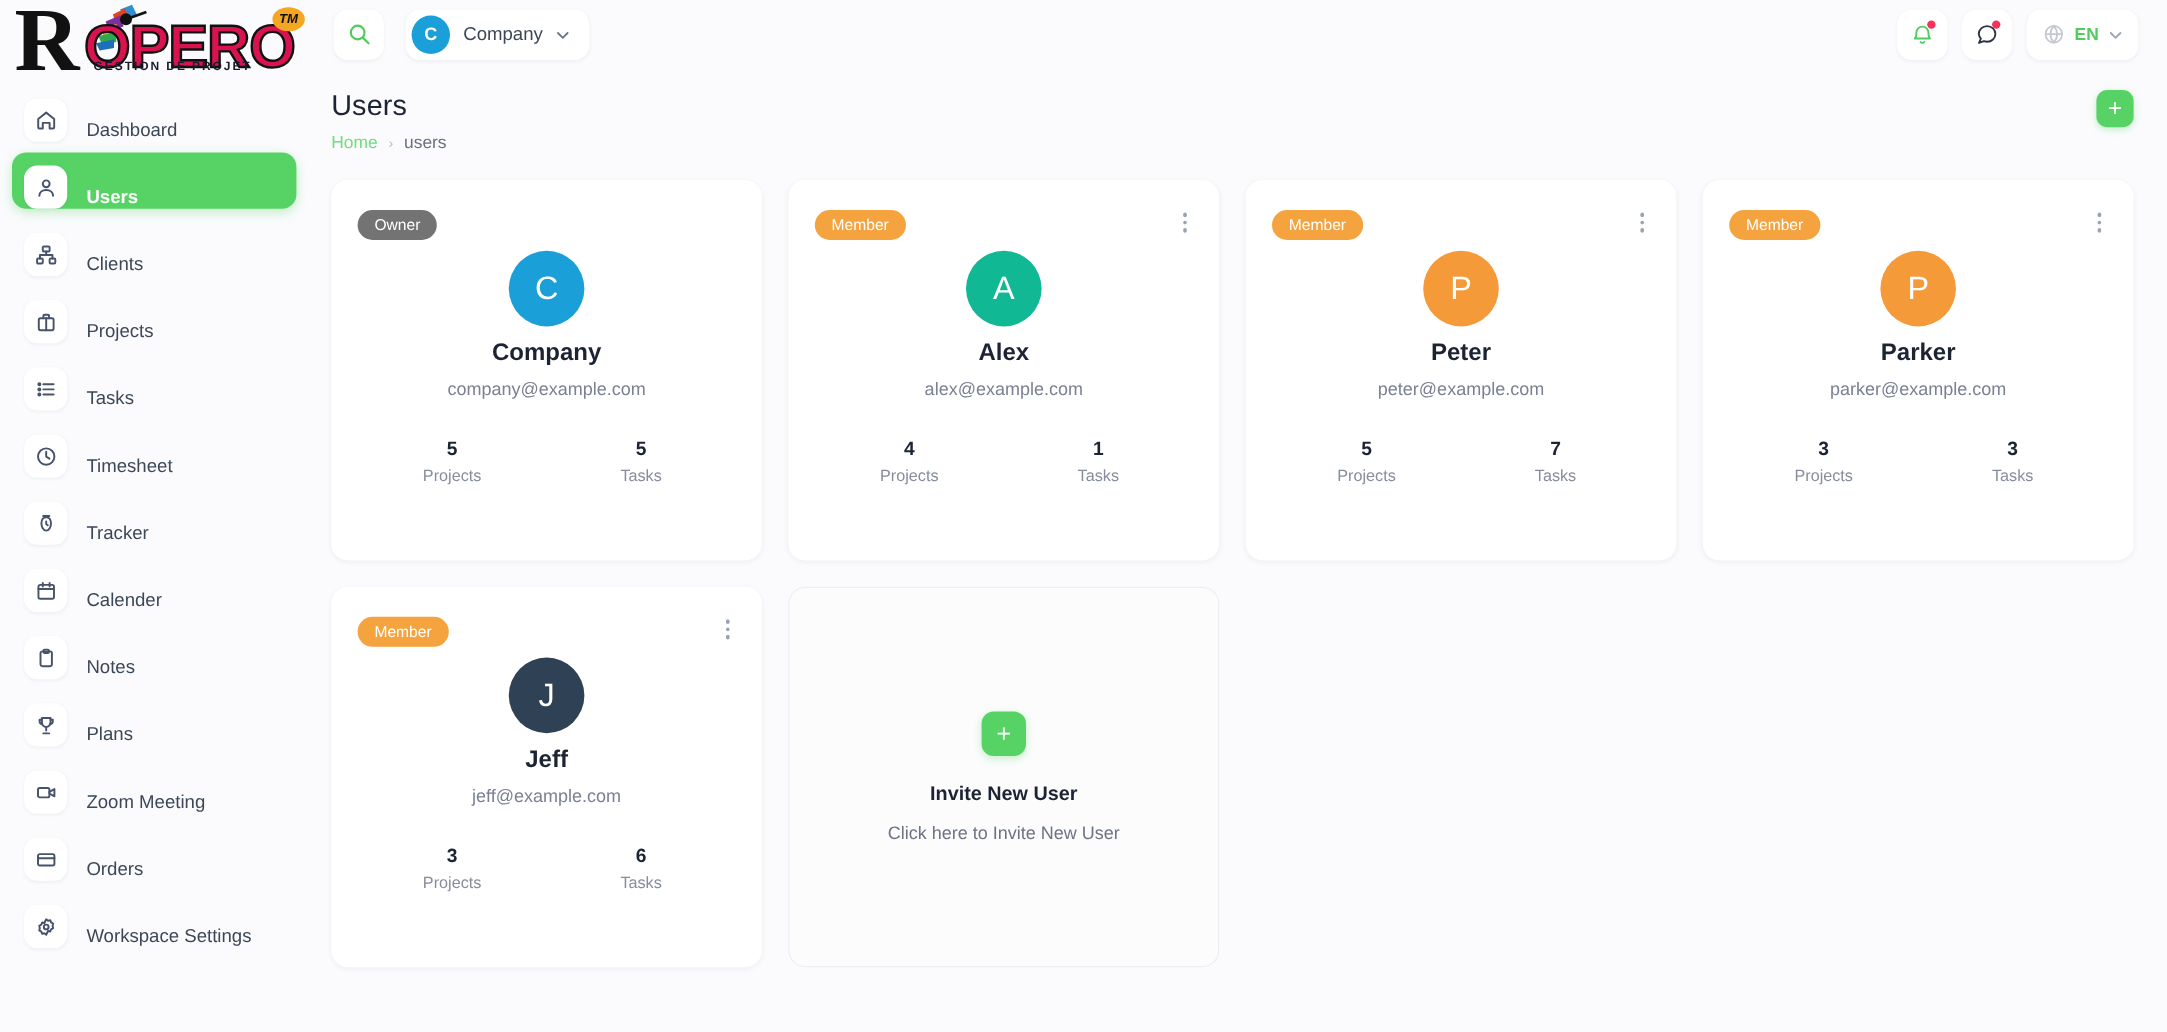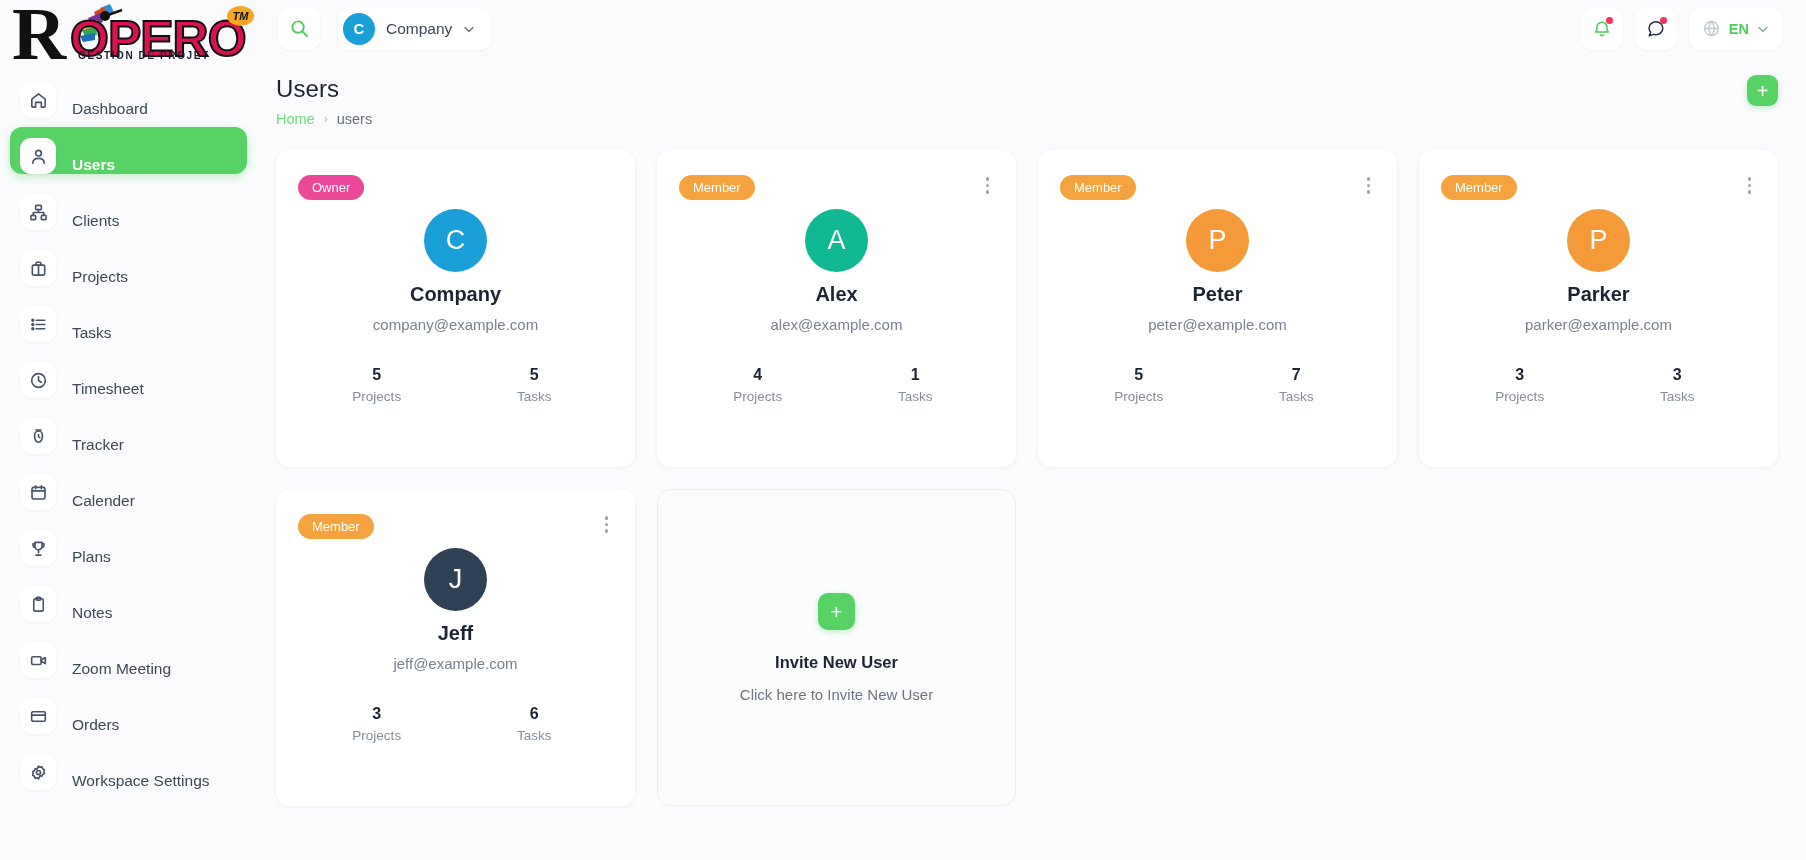--- a/index.html
+++ b/index.html
@@ -129,21 +129,21 @@
   }
   .card {
     background: #fff; border-radius: 14px; height: 317px;
     position: relative; padding: 25px 22px 0 22px;
     box-shadow: 0 1px 4px rgba(20,30,60,.06);
   }
   .badge {
     display: inline-block; padding: 6px 14px; border-radius: 14px;
     font-size: 13px; color: #fff; line-height: 1;
   }
-  .badge.owner { background: #ec4899; }
+  .badge.owner { background: #737373; }
   .badge.member { background: #f5a33e; }
   .kebab {
     position: absolute; top: 24px; right: 24px;
     display: flex; flex-direction: column; gap: 3px; cursor: pointer;
     padding: 3px;
   }
   .kebab i { width: 3.5px; height: 3.5px; border-radius: 50%; background: #9aa3b2; display: block; }
   .card-body { display: flex; flex-direction: column; align-items: center; margin-top: 9px; }
   .avatar {
     width: 63px; height: 63px; border-radius: 50%;
@@ -316,34 +316,34 @@
           <svg viewBox="0 0 20 20">
             <rect x="3.2" y="4.6" width="13.6" height="12.2" rx="1.6"></rect>
             <path d="M3.2 8.3h13.6M7 3v3M13 3v3"></path>
           </svg>
         </span>
         <span class="nav-label">Calender</span>
       </div>
       <div class="nav-item">
         <span class="nav-ico">
           <svg viewBox="0 0 20 20">
+            <rect x="5" y="4" width="10" height="13" rx="1.6"></rect>
+            <rect x="7.6" y="2.5" width="4.8" height="3" rx="1"></rect>
+          </svg>
+        </span>
+        <span class="nav-label">Notes</span>
+      </div>
+      <div class="nav-item">
+        <span class="nav-ico">
+          <svg viewBox="0 0 20 20">
             <path d="M6.2 3.5h7.6v4a3.8 3.8 0 0 1-7.6 0z"></path>
             <path d="M6.2 5h-2v1.4A2.4 2.4 0 0 0 6.6 8.8M13.8 5h2v1.4a2.4 2.4 0 0 1-2.4 2.4M10 11.5v3M7.5 17h5"></path>
           </svg>
         </span>
         <span class="nav-label">Plans</span>
-      </div>
-      <div class="nav-item">
-        <span class="nav-ico">
-          <svg viewBox="0 0 20 20">
-            <rect x="5" y="4" width="10" height="13" rx="1.6"></rect>
-            <rect x="7.6" y="2.5" width="4.8" height="3" rx="1"></rect>
-          </svg>
-        </span>
-        <span class="nav-label">Notes</span>
       </div>
       <div class="nav-item">
         <span class="nav-ico">
           <svg viewBox="0 0 20 20">
             <rect x="2.8" y="6" width="10" height="8.2" rx="1.5"></rect>
             <path d="M12.8 9.4 17.2 6.9v6.4l-4.4-2.5z"></path>
           </svg>
         </span>
         <span class="nav-label">Zoom Meeting</span>
       </div>

